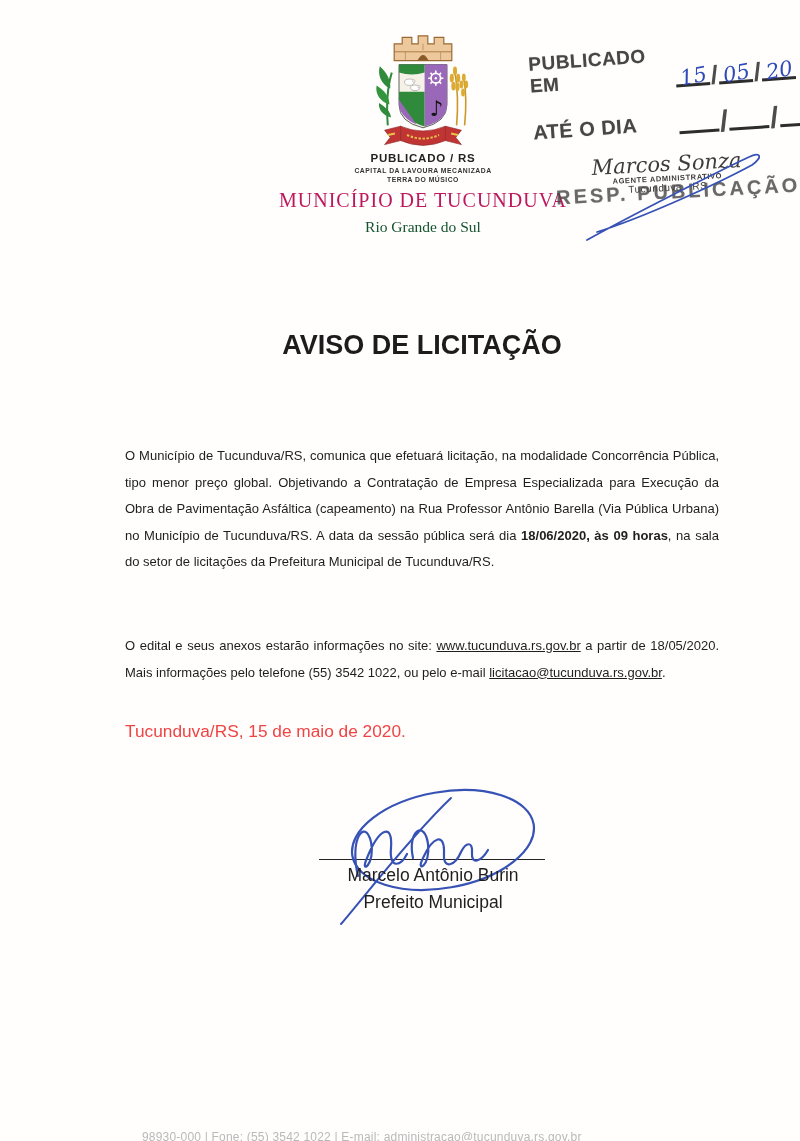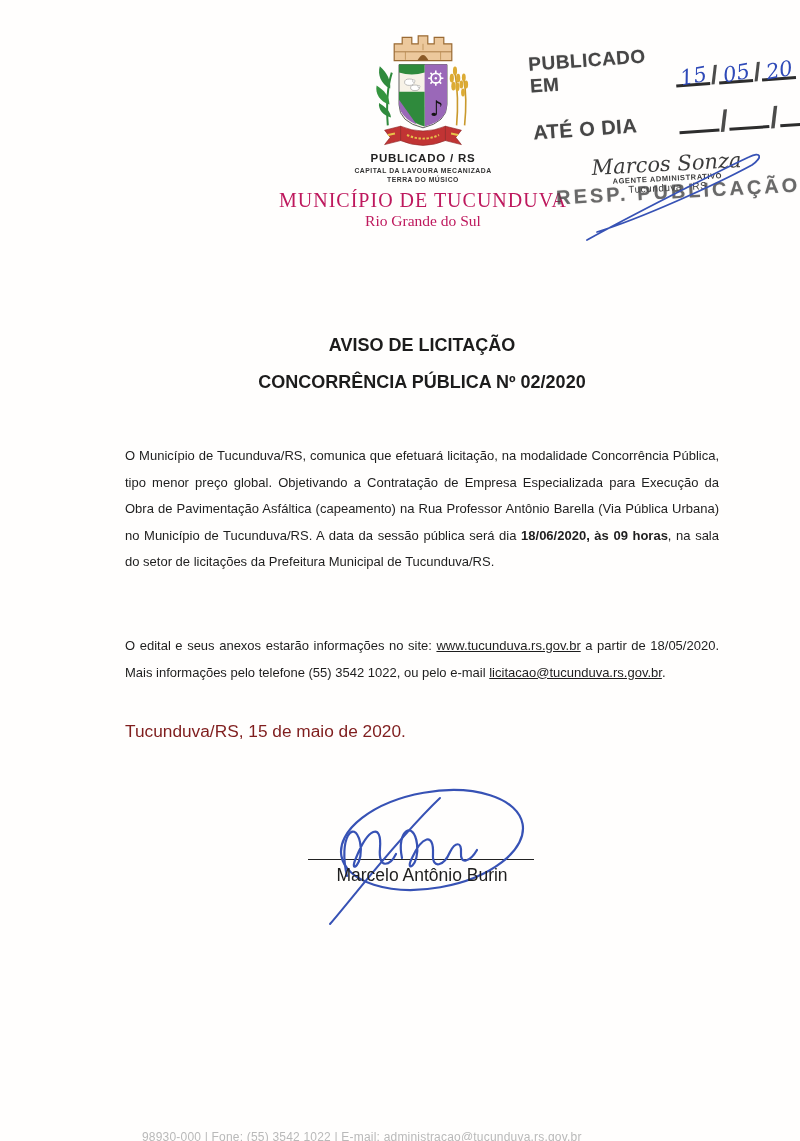--- a/index.html
+++ b/index.html
@@ -7,21 +7,21 @@
     position:relative;width:800px;height:1141px;background:#fffefd;
     overflow:hidden;font-family:"Liberation Sans",sans-serif;color:#1f1f1f;
   }
   
   .crest{position:absolute;left:367px;top:30px;width:112px;height:122px;}
   .crest-captions{position:absolute;left:273px;top:152px;width:300px;text-align:center;}
   .cap1{font-size:11.5px;font-weight:bold;letter-spacing:.8px;color:#222;}
   .cap2{font-size:6.8px;font-weight:bold;letter-spacing:.5px;margin-top:3px;color:#333;}
   .cap3{font-size:6.8px;font-weight:bold;letter-spacing:.5px;margin-top:2px;color:#333;}
   .muni{font-family:"Liberation Serif",serif;font-size:20px;letter-spacing:1px;margin-top:6px;color:#be185d;}
-  .state{font-family:"Liberation Serif",serif;font-size:15.5px;margin-top:0;color:#be185d;}
+  .state{font-family:"Liberation Serif",serif;font-size:15.5px;margin-top:6px;color:#14532d;}
   
   .stamp-pub{position:absolute;left:531px;top:44px;width:275px;transform:rotate(-4deg);color:#2d2d2d;}
   .stamp-row{display:flex;align-items:flex-end;margin-bottom:14px;}
   .stamp-label{font-weight:bold;font-size:19px;letter-spacing:.5px;width:146px;flex:none;
     opacity:.88;text-shadow:0 0 1px rgba(45,45,45,.4);}
   .stamp-label.l2{font-size:20px;}
   .date-cell{display:inline-block;width:34px;border-bottom:3px solid #2d2d2d;text-align:center;height:24px;flex:none;}
   .stamp-slash{font-size:26px;font-weight:bold;margin:0 1px;line-height:20px;opacity:.85;}
   .row2 .stamp-slash{font-size:30px;}
   .row2 .date-cell{height:30px;width:40px;}
@@ -32,30 +32,30 @@
     transform:rotate(-3deg);color:#3c3c3c;}
   .agent-name{font-family:"DejaVu Serif",serif;font-style:italic;font-size:21px;}
   .agent-role{font-size:7.5px;font-weight:bold;letter-spacing:.6px;margin-top:-2px;}
   .agent-city{font-size:10px;margin-top:-1px;letter-spacing:.5px;}
   .stamp-resp{position:absolute;left:556px;top:180px;width:246px;transform:rotate(-3deg);
     font-size:20px;font-weight:bold;letter-spacing:3px;color:rgba(70,70,70,.72);
     text-shadow:0 0 1px rgba(70,70,70,.35);}
   .pen-stroke{position:absolute;left:537px;top:140px;}
   
   .doc-title{position:absolute;left:125px;top:327px;width:594px;text-align:center;
-    font-weight:bold;font-size:18px;line-height:37px;color:#1c1c1c;}
+    font-weight:bold;font-size:27px;line-height:37px;color:#1c1c1c;}
   
   .para{position:absolute;left:125px;width:594px;font-size:13px;line-height:26.5px;
     text-align:justify;color:#1e1e1e;}
   .p1{top:430px;}
   .p2{top:620px;}
-  .dateline{position:absolute;left:125px;top:721px;font-size:17.3px;color:#7f1d1d;}
+  .dateline{position:absolute;left:125px;top:721px;font-size:17.3px;color:#ef4444;}
   .ulink{text-decoration:underline;}
   
-  .sig{position:absolute;left:272px;top:778px;width:300px;height:160px;}
+  .sig{position:absolute;left:283px;top:778px;width:300px;height:160px;}
   .sig-svg{position:absolute;left:0;top:0;}
   .sig-line{position:absolute;left:36px;top:81px;width:226px;border-top:1.6px solid #222;}
   .sig-name{position:absolute;top:87px;width:100%;text-align:center;font-size:17.5px;color:#1e1e1e;}
   .sig-role{position:absolute;top:114px;width:100%;text-align:center;font-size:17.5px;color:#1e1e1e;}
   
   .footer{position:absolute;left:142px;top:1130px;width:660px;font-size:12px;
     color:#b9b9b9;white-space:nowrap;letter-spacing:.2px;}
 </style>
 </head>
 <body>
@@ -158,36 +158,36 @@
     <div class="agent-city">Tucunduva - RS</div>
   </div>
   <div class="stamp-resp">RESP. PUBLICAÇÃO</div>
 
   <svg class="pen-stroke" width="250" height="110" viewBox="0 0 250 110">
     <path d="M50,100 C95,75 180,32 212,17 C224,11 226,17 215,25 C178,45 105,78 60,92" stroke="#3752b5" stroke-width="1.8" fill="none" stroke-linecap="round"></path>
   </svg>
 
   <div class="doc-title">
     <div>AVISO DE LICITAÇÃO</div>
-    <div>CONCORRÊNCIA PÚBLICA Nº 02/2020</div>
   </div>
 
   <p class="para p1"><span>O Município de Tucunduva/RS, comunica que efetuará licitação, na modalidade Concorrência Pública, tipo menor preço global. Objetivando a Contratação de Empresa Especializada para Execução da Obra de Pavimentação Asfáltica (capeamento) na Rua Professor Antônio Barella (Via Pública Urbana) no Município de Tucunduva/RS. A data da sessão pública será dia </span><b>18/06/2020, às 09 horas</b><span>, na sala do setor de licitações da Prefeitura Municipal de Tucunduva/RS.</span></p>
 
   <p class="para p2"><span>O edital e seus anexos estarão informações no site: </span><span class="ulink">www.tucunduva.rs.gov.br</span><span> a partir de 18/05/2020. Mais informações pelo telefone (55) 3542 1022, ou pelo e-mail </span><span class="ulink">licitacao@tucunduva.rs.gov.br</span><span>.</span></p>
 
   <div class="dateline">Tucunduva/RS, 15 de maio de 2020.</div>
 
   <div class="sig">
     <div class="sig-line"></div>
     <svg class="sig-svg" width="300" height="160" viewBox="0 0 300 160">
       <ellipse cx="160" cy="62" rx="92" ry="48" transform="rotate(-10 160 62)" fill="none" stroke="#3752b5" stroke-width="2.2"></ellipse>
       <path d="M75,98 C66,60 82,40 88,64 C93,86 76,98 84,80 C96,50 110,44 108,70 C106,92 118,88 124,76
                M130,80 C124,52 142,42 145,66 C148,88 132,96 140,80 C150,58 162,54 161,76 C160,92 172,88 178,74
                C183,64 190,63 189,75 C188,87 198,84 205,72" fill="none" stroke="#3752b5" stroke-width="2.2" stroke-linecap="round" stroke-linejoin="round"></path>
       <path d="M58,146 C82,118 128,58 168,20" fill="none" stroke="#3752b5" stroke-width="2" stroke-linecap="round"></path>
     </svg>
     <div class="sig-name">Marcelo Antônio Burin</div>
+    <div class="sig-role">Prefeito Municipal</div>
   </div>
 
   <div class="footer">98930-000 | Fone: (55) 3542 1022 | E-mail: administracao@tucunduva.rs.gov.br</div>
 
 </div>
 
 </body></html>

